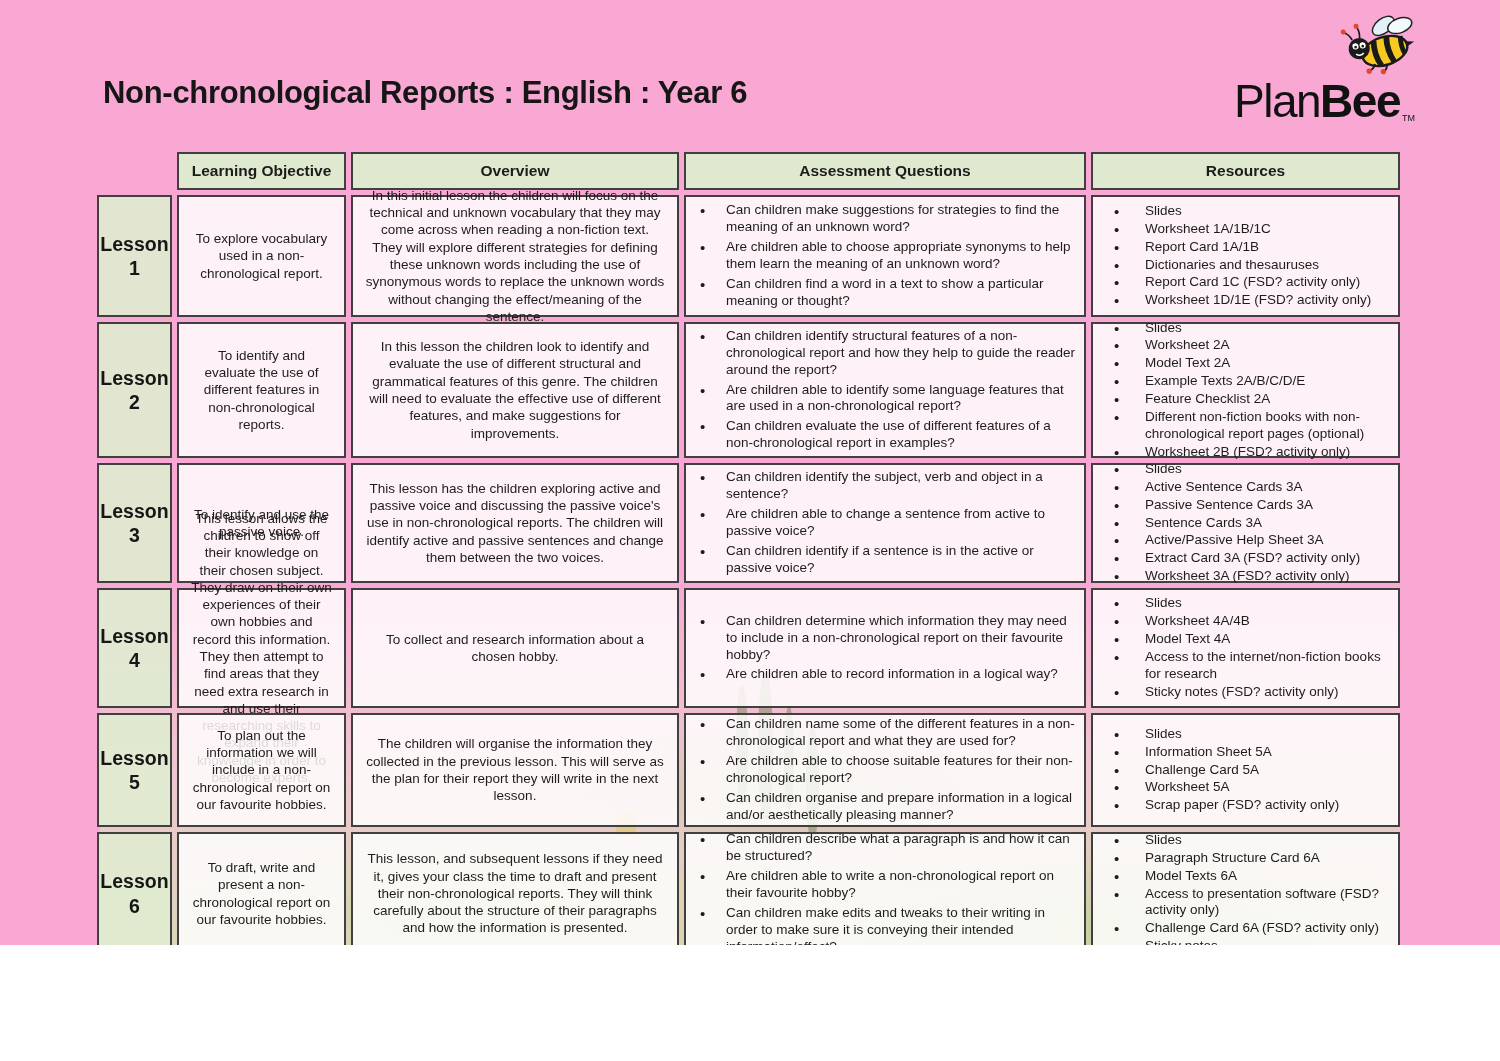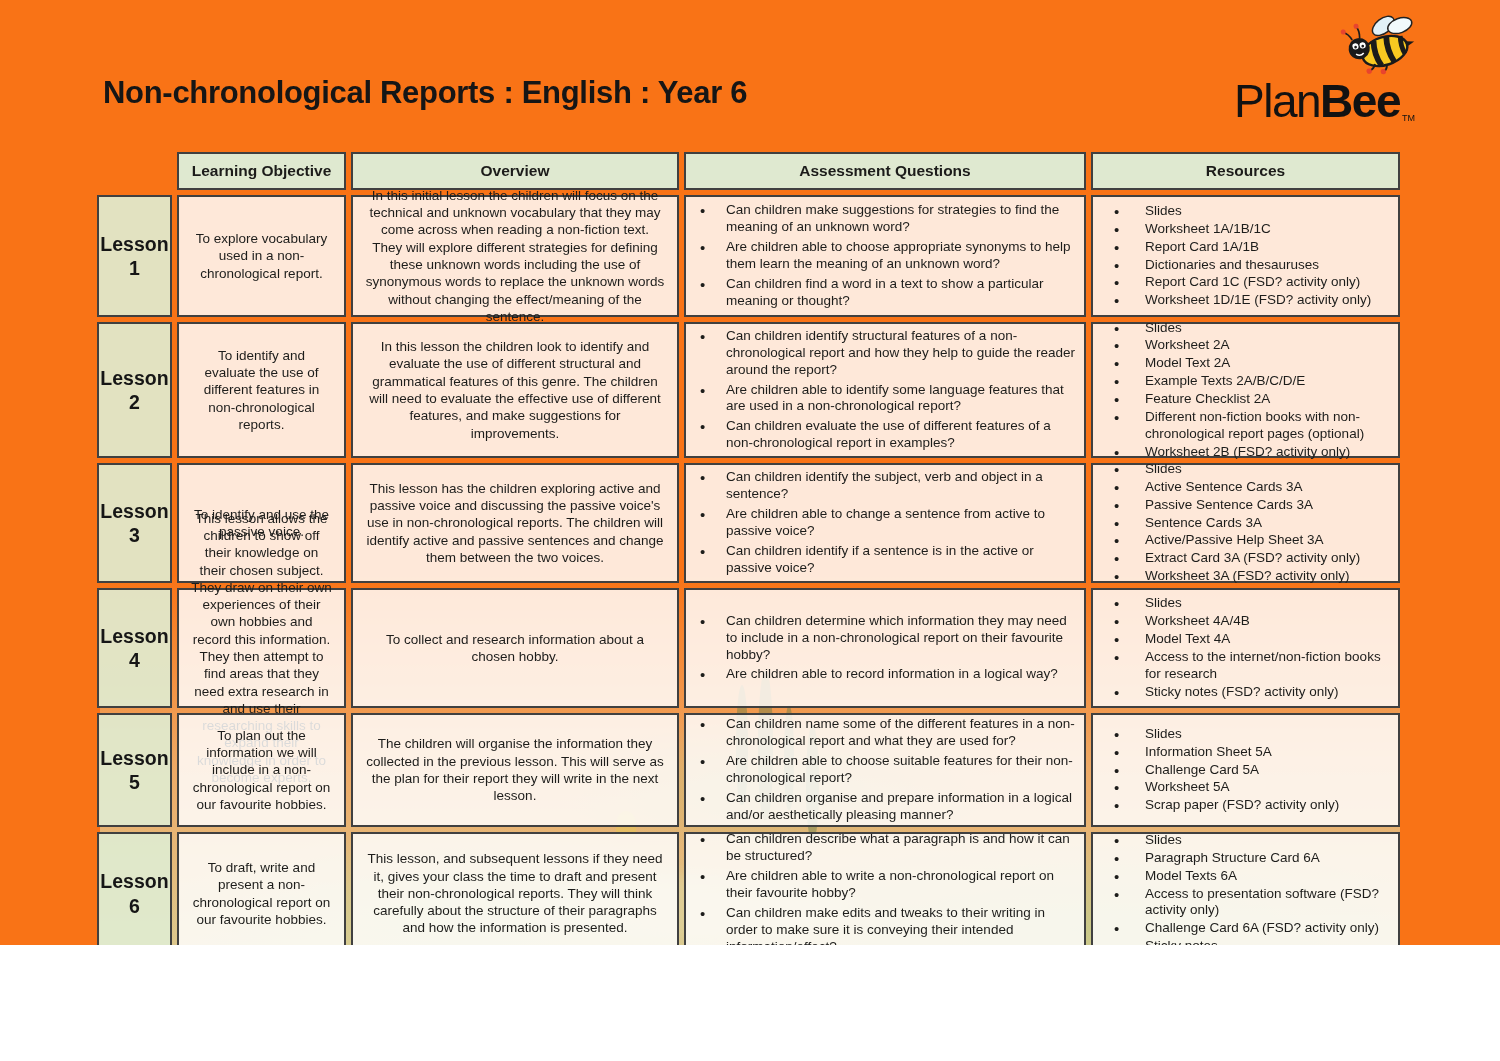--- a/index.html
+++ b/index.html
@@ -1,16 +1,16 @@
 <!DOCTYPE html>
 <html><head>
 <meta charset="utf-8">
 <style>
   html,body{margin:0;padding:0;background:#ffffff;}
-  .page{position:relative;width:1500px;height:945px;background:#f97316;overflow:hidden;
+  .page{position:relative;width:1500px;height:945px;background:#f9a8d4;overflow:hidden;
         font-family:"Liberation Sans",sans-serif;color:#1d1d1b;}
 
   
   .title{position:absolute;left:103px;top:75px;margin:0;font-size:31px;font-weight:700;
          letter-spacing:-0.3px;color:#161616;}
 
   
   .logo{position:absolute;left:1228px;top:12px;width:190px;height:112px;}
   .logo-bee{position:absolute;right:-14px;top:0;}
   .logo-text{position:absolute;left:6px;bottom:0;font-size:46px;line-height:1;color:#121212;white-space:nowrap;}

